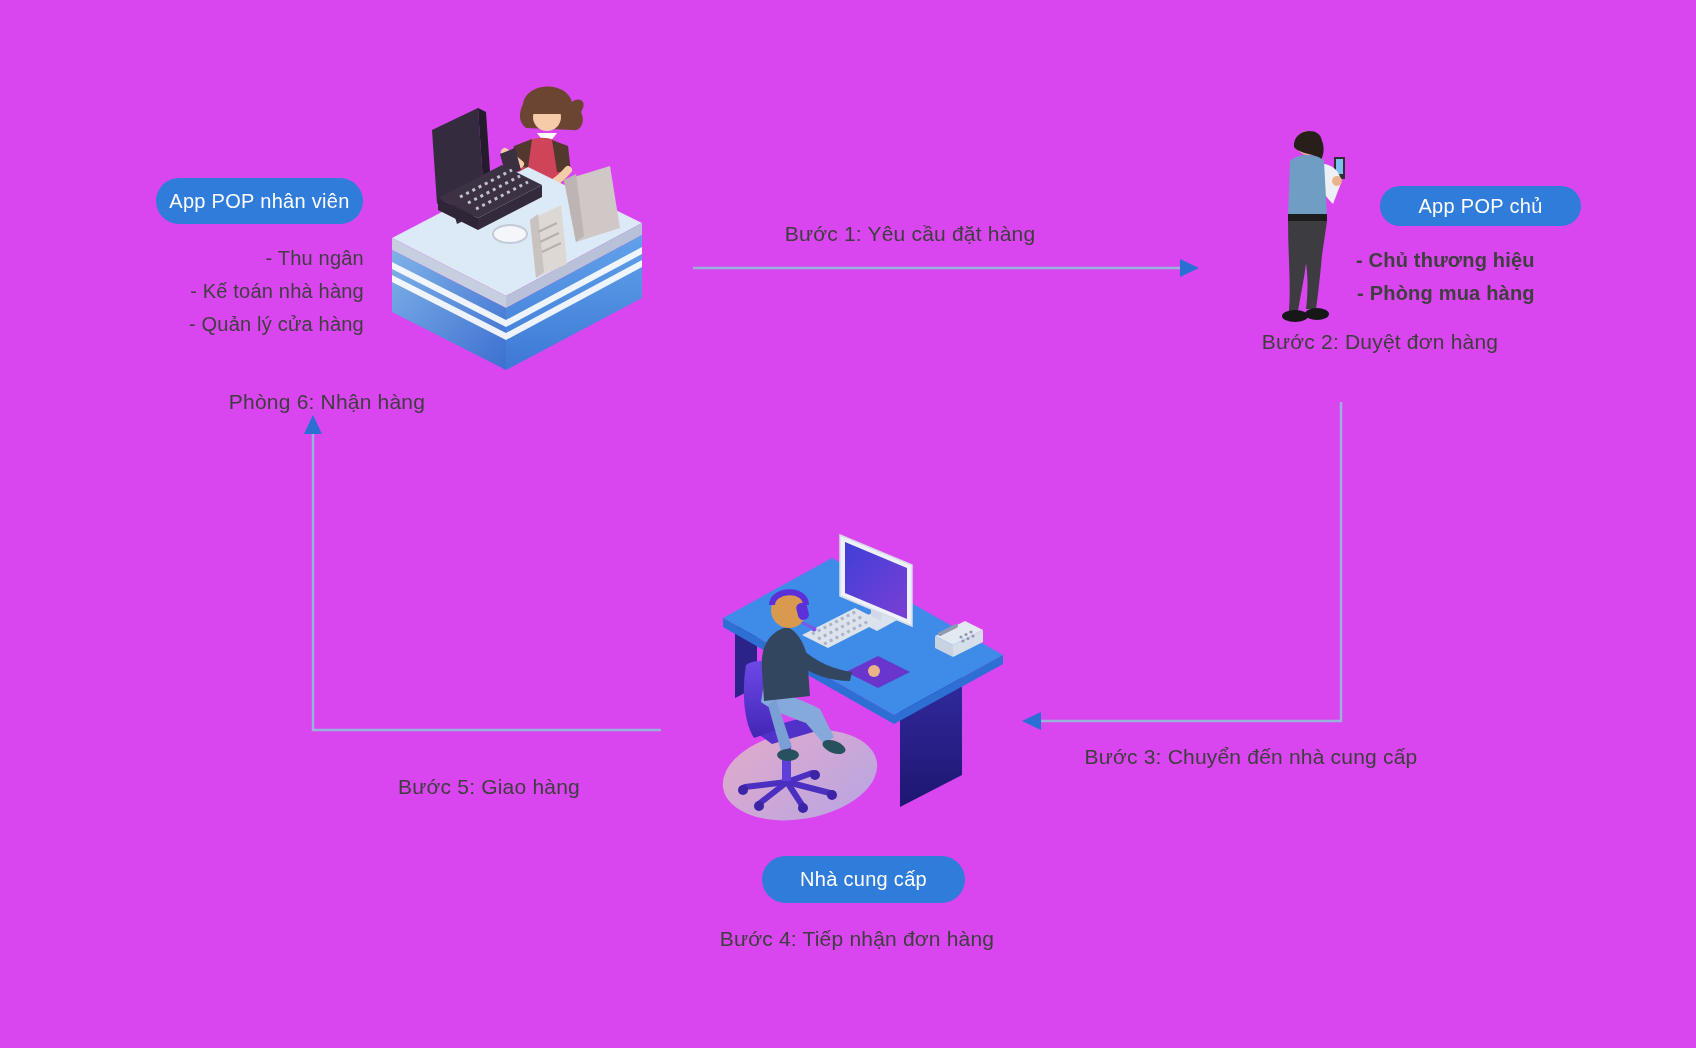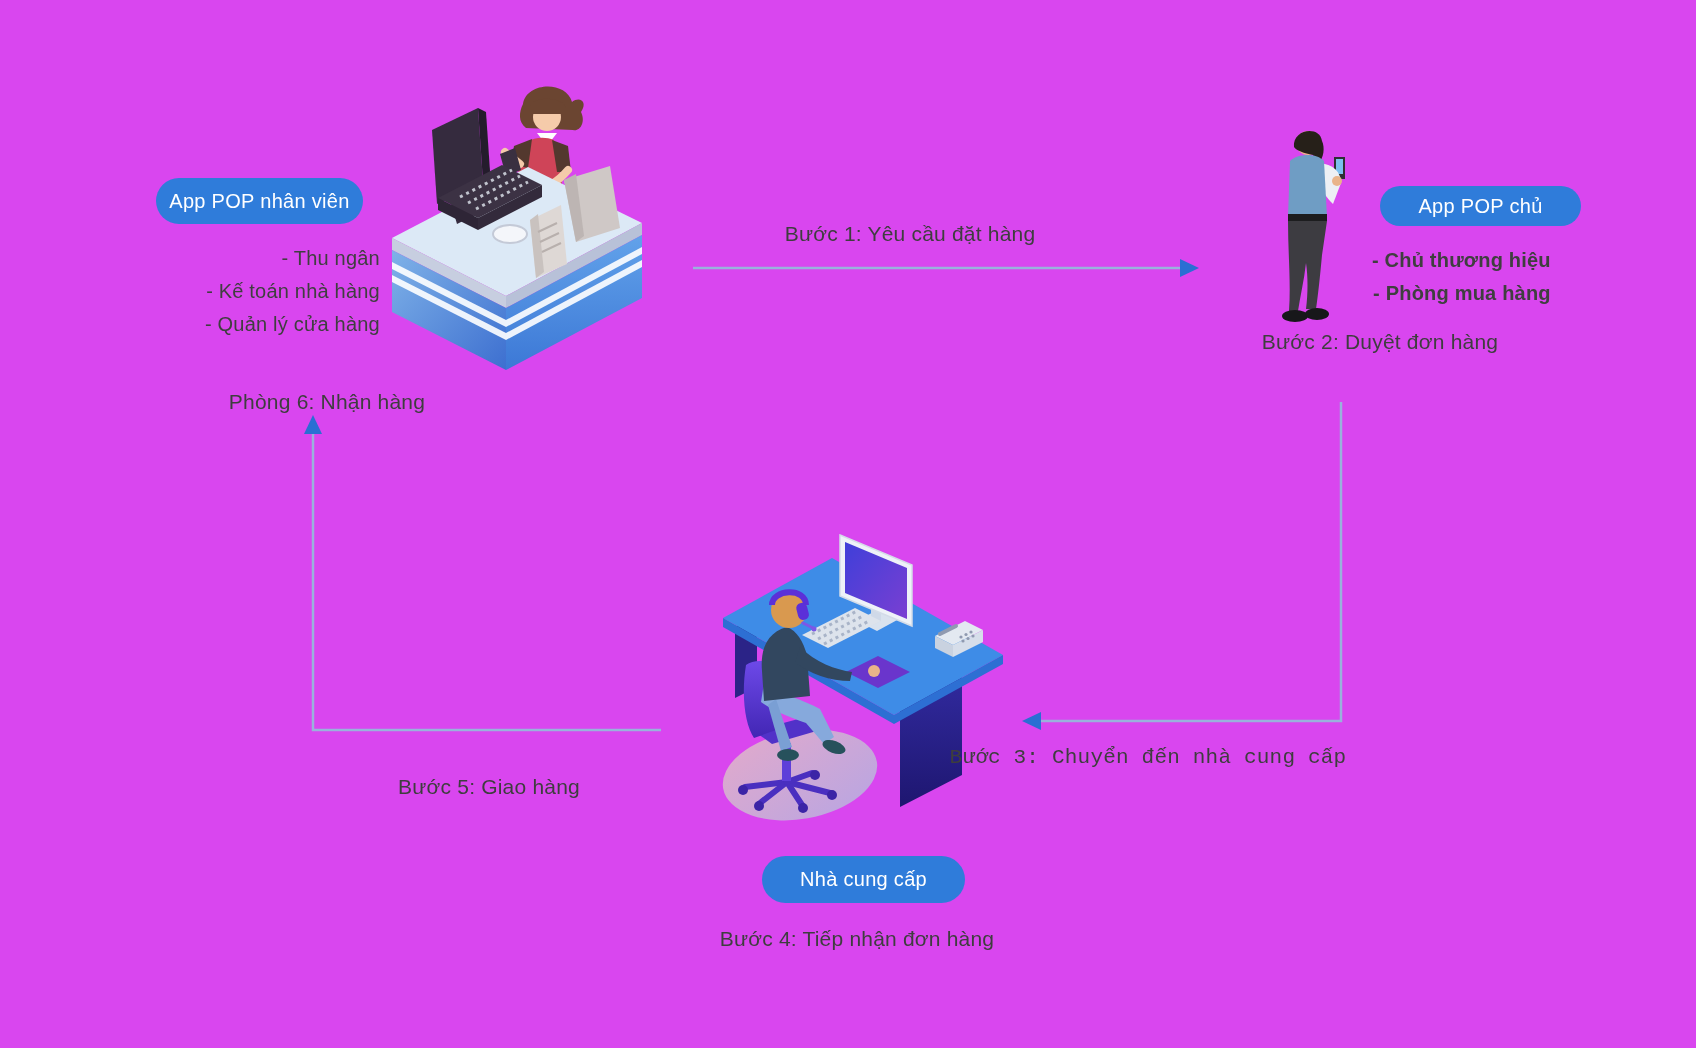--- a/index.html
+++ b/index.html
@@ -11,21 +11,21 @@
   #connectors{position:absolute;left:0;top:0;width:1696px;height:1048px;pointer-events:none;}
   .badge{
     position:absolute;background:#2f7cda;color:#ffffff;border-radius:26px;
     display:flex;align-items:center;justify-content:center;
     font-size:20px;letter-spacing:.3px;white-space:nowrap;
   }
   .step-label{
     position:absolute;transform:translate(-50%,-50%);
     color:#3e3e3e;font-size:21px;letter-spacing:.2px;white-space:nowrap;
   }
-  .roles{position:absolute;color:#3f3f3f;font-size:20px;letter-spacing:.2px;margin-left:16px;}
+  .roles{position:absolute;color:#3f3f3f;font-size:20px;letter-spacing:.2px;}
   .roles .role{height:33px;line-height:33px;white-space:nowrap;}
   .illus{position:absolute;}
   .illus svg{display:block;}
 </style>
 </head>
 <body>
 
 <div id="stage">
 
   <svg id="connectors" viewBox="0 0 1696 1048">
@@ -232,18 +232,18 @@
     <div class="role">- Kế toán nhà hàng</div>
     <div class="role">- Quản lý cửa hàng</div>
   </div>
   <div class="roles" style="left:1356px;top:244px;font-weight:bold;">
     <div class="role">- Chủ thương hiệu</div>
     <div class="role">- Phòng mua hàng</div>
   </div>
 
   <div class="step-label" style="left:910px;top:234px;">Bước 1: Yêu cầu đặt hàng</div>
   <div class="step-label" style="left:1380px;top:342px;">Bước 2: Duyệt đơn hàng</div>
-  <div class="step-label" style="left:1148px;top:757px;font-family:Liberation Mono, monospace;">Bước 3: Chuyển đến nhà cung cấp</div>
+  <div class="step-label" style="left:1251px;top:757px;">Bước 3: Chuyển đến nhà cung cấp</div>
   <div class="step-label" style="left:857px;top:939px;">Bước 4: Tiếp nhận đơn hàng</div>
   <div class="step-label" style="left:489px;top:763px;margin-top:24px;">Bước 5: Giao hàng</div>
   <div class="step-label" style="left:327px;top:402px;">Phòng 6: Nhận hàng</div>
 
 </div>
 
 </body></html>

